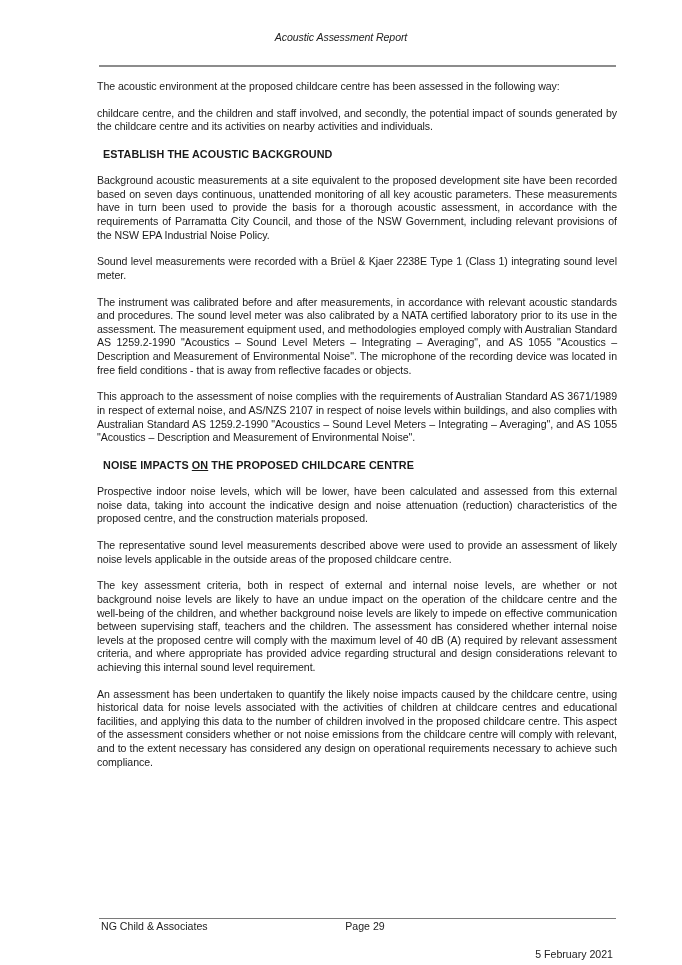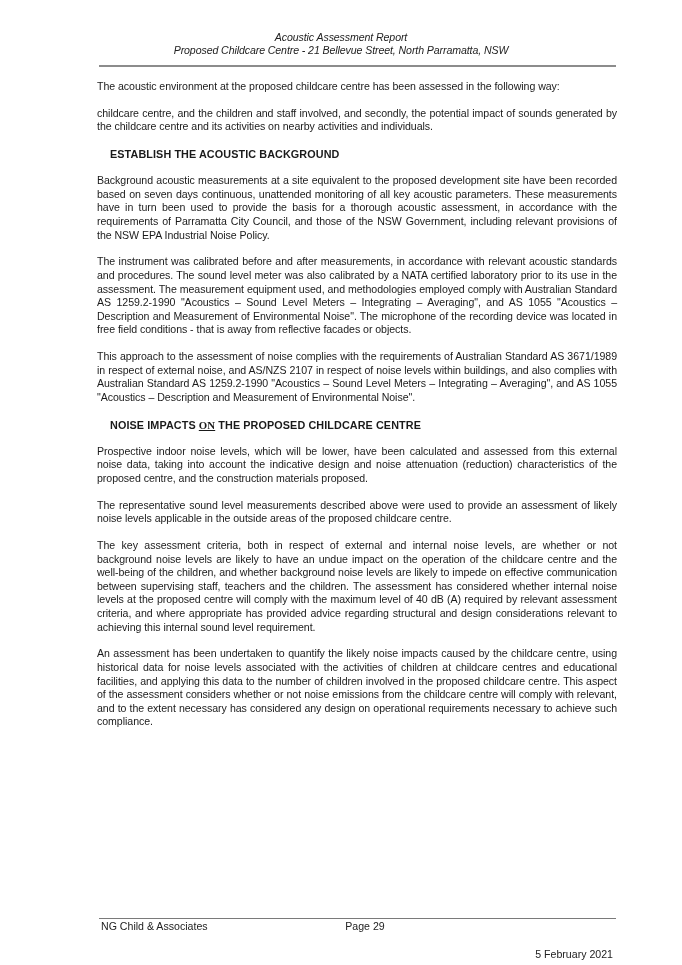--- a/index.html
+++ b/index.html
@@ -42,30 +42,29 @@
     width: 520px;
     font-size: 10.6px;
     line-height: 13.6px;
   }
   .body p {
     margin: 0 0 13.2px 0;
     text-align: justify;
     letter-spacing: -0.05px;
   }
   .body h2 {
-    margin: 0 0 13px 13px;
+    margin: 0 0 13px 6px;
     font-size: 10.8px;
     line-height: 14px;
     font-weight: bold;
     letter-spacing: 0.1px;
   }
   .body h2 u {
     text-decoration: underline;
     text-underline-offset: 1px;
-    font-family: Liberation Serif, serif;
   }
   .footer-rule {
     position: absolute;
     top: 918px;
     left: 99px;
     width: 517px;
     height: 0;
     border-top: 1px solid #7a7a7a;
   }
   .footer {
@@ -82,30 +81,30 @@
   .footer span { display: block; }
   .footer .f-center { position: absolute; left: 8px; width: 512px; text-align: center; }
   .footer .f-left { position: relative; }
   .footer .f-right { position: relative; margin-left: auto; margin-top: 28px; }
 </style>
 </head>
 <body>
 
 <div class="page-header">
   <div>Acoustic Assessment Report</div>
-  <div>Proposed Childcare Centre - 21 Bellevue Street, North Parramatta, NSW</div>
 </div>
 <div class="header-rule"></div>
 
 <div class="body">
   <p>The acoustic environment at the proposed childcare centre has been assessed in the following way:</p>
   <p>childcare centre, and the children and staff involved, and secondly, the potential impact of sounds generated by the childcare centre and its activities on nearby activities and individuals.</p>
 
   <h2><span>ESTABLISH THE ACOUSTIC BACKGROUND</span></h2>
   <p>Background acoustic measurements at a site equivalent to the proposed development site have been recorded based on seven days continuous, unattended monitoring of all key acoustic parameters. These measurements have in turn been used to provide the basis for a thorough acoustic assessment, in accordance with the requirements of Parramatta City Council, and those of the NSW Government, including relevant provisions of the NSW EPA Industrial Noise Policy.</p>
+  <p>Sound level measurements were recorded with a Brüel &amp; Kjaer 2238E Type 1 (Class 1) integrating sound level meter.</p>
   <p>The instrument was calibrated before and after measurements, in accordance with relevant acoustic standards and procedures. The sound level meter was also calibrated by a NATA certified laboratory prior to its use in the assessment. The measurement equipment used, and methodologies employed comply with Australian Standard AS 1259.2-1990 "Acoustics – Sound Level Meters – Integrating – Averaging", and AS 1055 "Acoustics – Description and Measurement of Environmental Noise". The microphone of the recording device was located in free field conditions - that is away from reflective facades or objects.</p>
   <p>This approach to the assessment of noise complies with the requirements of Australian Standard AS 3671/1989 in respect of external noise, and AS/NZS 2107 in respect of noise levels within buildings, and also complies with Australian Standard AS 1259.2-1990 "Acoustics – Sound Level Meters – Integrating – Averaging", and AS 1055 "Acoustics – Description and Measurement of Environmental Noise".</p>
 
   <h2><span>NOISE IMPACTS </span><u>ON</u><span> THE PROPOSED CHILDCARE CENTRE</span></h2>
   <p>Prospective indoor noise levels, which will be lower, have been calculated and assessed from this external noise data, taking into account the indicative design and noise attenuation (reduction) characteristics of the proposed centre, and the construction materials proposed.</p>
   <p>The representative sound level measurements described above were used to provide an assessment of likely noise levels applicable in the outside areas of the proposed childcare centre.</p>
   <p>The key assessment criteria, both in respect of external and internal noise levels, are whether or not background noise levels are likely to have an undue impact on the operation of the childcare centre and the well-being of the children, and whether background noise levels are likely to impede on effective communication between supervising staff, teachers and the children. The assessment has considered whether internal noise levels at the proposed centre will comply with the maximum level of 40 dB (A) required by relevant assessment criteria, and where appropriate has provided advice regarding structural and design considerations relevant to achieving this internal sound level requirement.</p>
 
   <p>An assessment has been undertaken to quantify the likely noise impacts caused by the childcare centre, using historical data for noise levels associated with the activities of children at childcare centres and educational facilities, and applying this data to the number of children involved in the proposed childcare centre. This aspect of the assessment considers whether or not noise emissions from the childcare centre will comply with relevant, and to the extent necessary has considered any design on operational requirements necessary to achieve such compliance.</p>
 </div>

